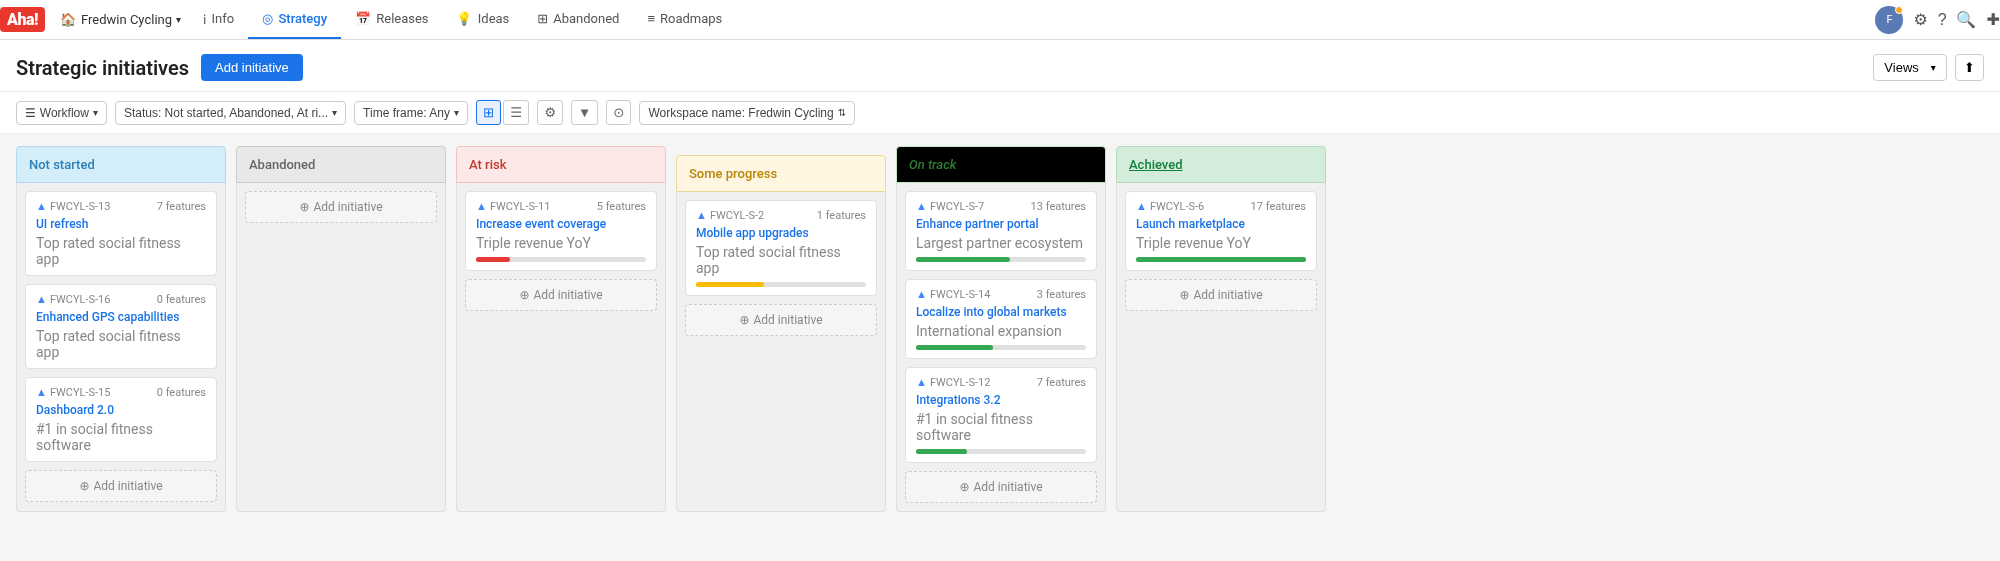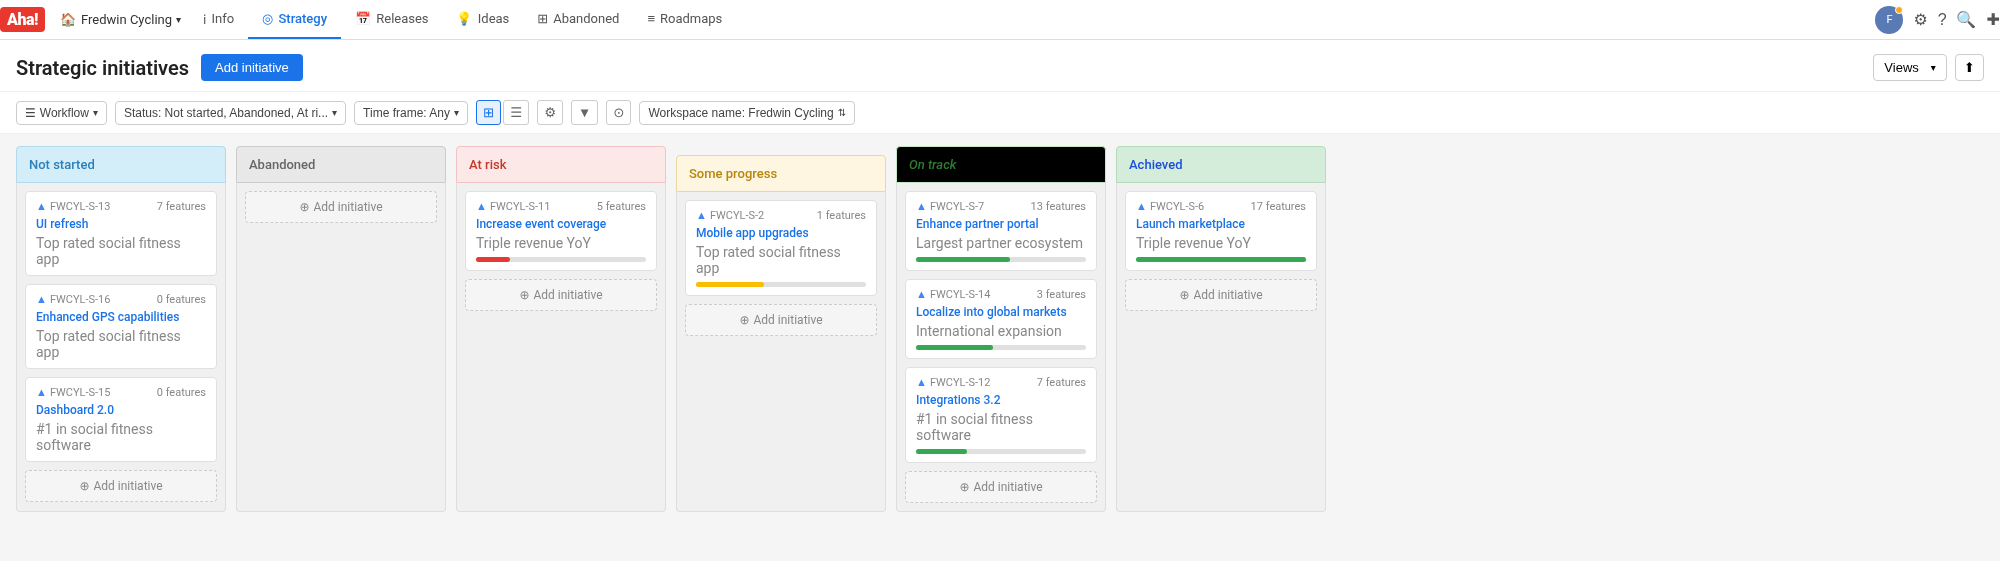--- a/index.html
+++ b/index.html
@@ -69,21 +69,21 @@
     .column { width: 210px; display: flex; flex-direction: column; gap: 0; }
     .column-header {
       padding: 10px 12px; font-size: 13px; font-weight: 500; border-radius: 4px 4px 0 0;
       text-align: left; border: 1px solid transparent;
     }
     .col-not-started .column-header { background: #d4eef9; color: #2c7fb8; border-color: #b3d9ee; }
     .col-abandoned .column-header { background: #e8e8e8; color: #666; border-color: #ccc; }
     .col-at-risk .column-header { background: #fde8e8; color: #c0392b; border-color: #f0c4c4; }
     .col-some-progress .column-header { background: #fef6e0; color: #b7860b; border-color: #ead89e; margin-top: 9px; }
     .col-on-track .column-header { background: #000000; color: #2e7d32; border-color: #c3e6c4; font-style: italic; }
-    .col-achieved .column-header { background: #d4edda; color: #1d4ed8; border-color: #b8dabc; }
+    .col-achieved .column-header { background: #d4edda; color: #15803d; border-color: #b8dabc; text-decoration: underline; }
 
     .column-body {
       background: #f0f0f0; border: 1px solid #ddd; border-top: none;
       border-radius: 0 0 4px 4px; padding: 8px; display: flex; flex-direction: column; gap: 8px;
       flex: 1;
     }
     .card {
       background: #fff; border: 1px solid #e0e0e0; border-radius: 4px;
       padding: 8px 10px; display: flex; flex-direction: column; gap: 4px;
     }

